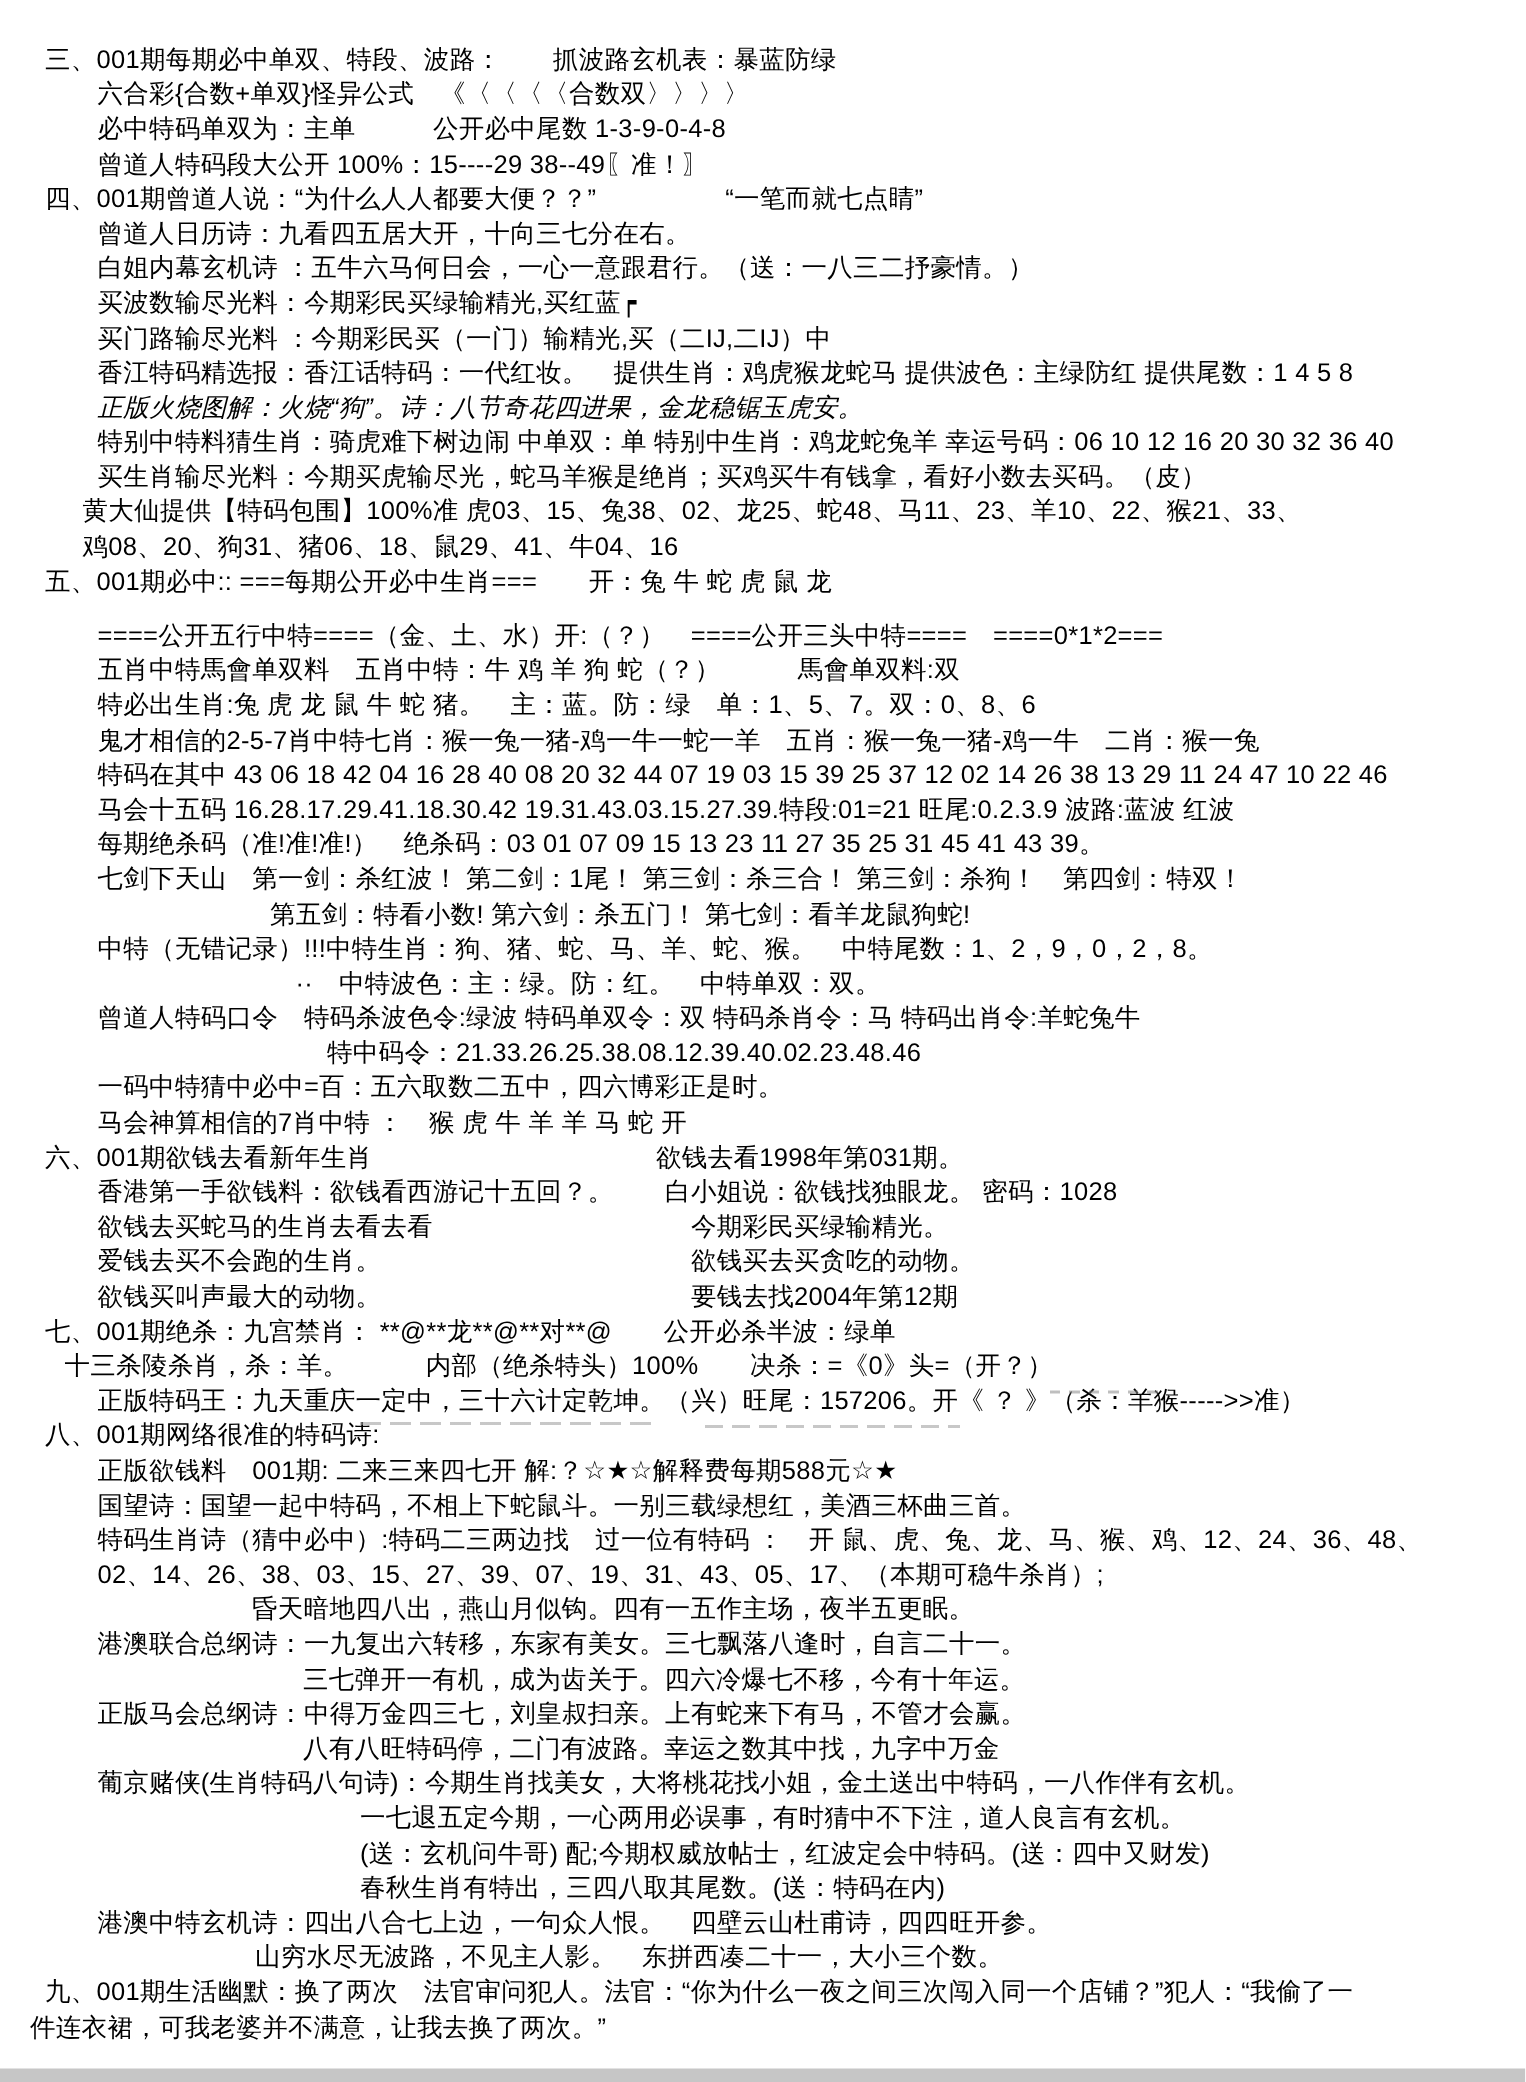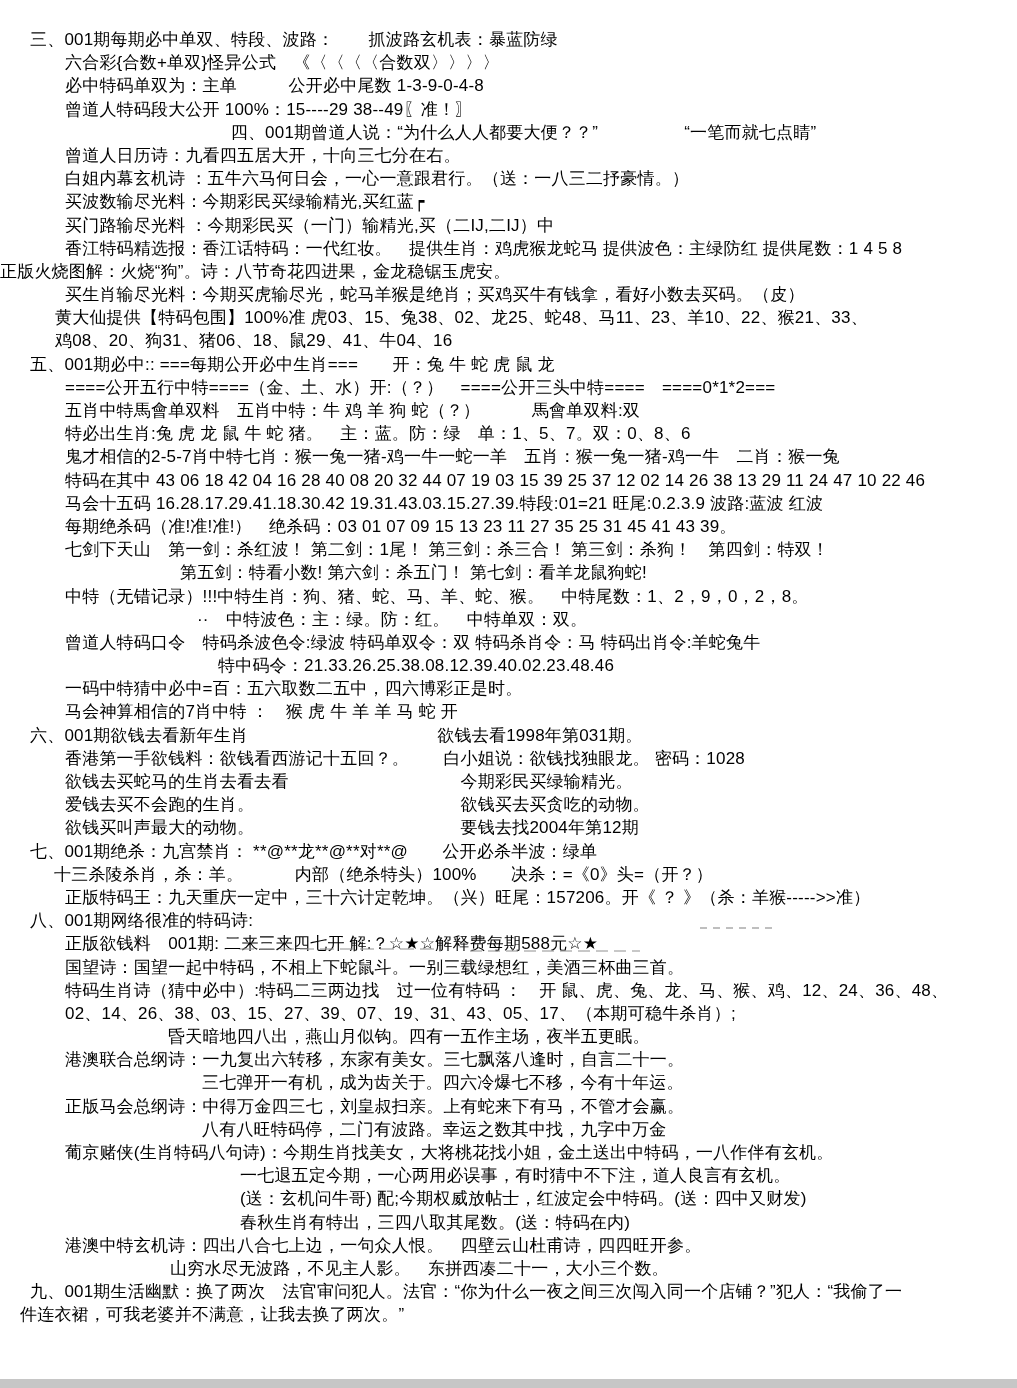--- a/index.html
+++ b/index.html
@@ -34,53 +34,54 @@
 </style>
 </head>
 <body>
 
 <div class="page">
   <div id="doc-body" class="doc">
       <div class="line" style="padding-left: 30px;">三、001期每期必中单双、特段、波路：　　抓波路玄机表：暴蓝防绿</div>
       <div class="line" style="padding-left: 65px;">六合彩{合数+单双}怪异公式　《〈〈〈〈合数双〉〉〉〉</div>
       <div class="line" style="padding-left: 65px;">必中特码单双为：主单　　　公开必中尾数 1-3-9-0-4-8</div>
       <div class="line" style="padding-left: 65px;">曾道人特码段大公开 100%：15----29 38--49〖准！〗</div>
-      <div class="line" style="padding-left: 30px; text-align: center;">四、001期曾道人说：“为什么人人都要大便？？”　　　　　“一笔而就七点睛”</div>
+      <div class="line" style="padding-left: 30px;">四、001期曾道人说：“为什么人人都要大便？？”　　　　　“一笔而就七点睛”</div>
       <div class="line" style="padding-left: 65px;">曾道人日历诗：九看四五居大开，十向三七分在右。</div>
       <div class="line" style="padding-left: 65px;">白姐内幕玄机诗 ：五牛六马何日会，一心一意跟君行。（送：一八三二抒豪情。）</div>
       <div class="line" style="padding-left: 65px;">买波数输尽光料：今期彩民买绿输精光,买红蓝┍</div>
       <div class="line" style="padding-left: 65px;">买门路输尽光料 ：今期彩民买（一门）输精光,买（二IJ,二IJ）中</div>
       <div class="line" style="padding-left: 65px;">香江特码精选报：香江话特码：一代红妆。　提供生肖：鸡虎猴龙蛇马 提供波色：主绿防红 提供尾数：1 4 5 8</div>
-      <div class="line" style="">正版火烧图解：火烧“狗”。诗：八节奇花四进果，金龙稳锯玉虎安。</div>
+      <div class="line" style="padding-left: 65px; font-style: italic;">正版火烧图解：火烧“狗”。诗：八节奇花四进果，金龙稳锯玉虎安。</div>
+      <div class="line" style="padding-left: 65px;">特别中特料猜生肖：骑虎难下树边闹 中单双：单 特别中生肖：鸡龙蛇兔羊 幸运号码：06 10 12 16 20 30 32 36 40</div>
       <div class="line" style="padding-left: 65px;">买生肖输尽光料：今期买虎输尽光，蛇马羊猴是绝肖；买鸡买牛有钱拿，看好小数去买码。（皮）</div>
       <div class="line" style="padding-left: 55px;">黄大仙提供【特码包围】100%准 虎03、15、兔38、02、龙25、蛇48、马11、23、羊10、22、猴21、33、</div>
       <div class="line" style="padding-left: 55px;">鸡08、20、狗31、猪06、18、鼠29、41、牛04、16</div>
       <div class="line" style="padding-left: 30px;">五、001期必中:: ===每期公开必中生肖===　　开：兔 牛 蛇 虎 鼠 龙</div>
-      <div class="line" style="padding-left: 65px;">====公开五行中特====（金、土、水）开:（？）　====公开三头中特====　====0*1*2===</div>
+      <div class="line" style="padding-left: 65px; margin-top: 13px;">====公开五行中特====（金、土、水）开:（？）　====公开三头中特====　====0*1*2===</div>
       <div class="line" style="padding-left: 65px;">五肖中特馬會单双料　五肖中特：牛 鸡 羊 狗 蛇（？）　　　馬會单双料:双</div>
       <div class="line" style="padding-left: 65px;">特必出生肖:兔 虎 龙 鼠 牛 蛇 猪。　主：蓝。防：绿　单：1、5、7。双：0、8、6</div>
       <div class="line" style="padding-left: 65px;">鬼才相信的2-5-7肖中特七肖：猴一兔一猪-鸡一牛一蛇一羊　五肖：猴一兔一猪-鸡一牛　二肖：猴一兔</div>
       <div class="line" style="padding-left: 65px;">特码在其中 43 06 18 42 04 16 28 40 08 20 32 44 07 19 03 15 39 25 37 12 02 14 26 38 13 29 11 24 47 10 22 46</div>
       <div class="line" style="padding-left: 65px;">马会十五码 16.28.17.29.41.18.30.42 19.31.43.03.15.27.39.特段:01=21 旺尾:0.2.3.9 波路:蓝波 红波</div>
       <div class="line" style="padding-left: 65px;">每期绝杀码（准!准!准!）　绝杀码：03 01 07 09 15 13 23 11 27 35 25 31 45 41 43 39。</div>
       <div class="line" style="padding-left: 65px;">七剑下天山　第一剑：杀红波！ 第二剑：1尾！ 第三剑：杀三合！ 第三剑：杀狗！　第四剑：特双！</div>
       <div class="line" style="padding-left: 180px;">第五剑：特看小数! 第六剑：杀五门！ 第七剑：看羊龙鼠狗蛇!</div>
       <div class="line" style="padding-left: 65px;">中特（无错记录）!!!中特生肖：狗、猪、蛇、马、羊、蛇、猴。　中特尾数：1、2，9，0，2，8。</div>
       <div class="line" style="padding-left: 197px;">··　中特波色：主：绿。防：红。　中特单双：双。</div>
       <div class="line" style="padding-left: 65px;">曾道人特码口令　特码杀波色令:绿波 特码单双令：双 特码杀肖令：马 特码出肖令:羊蛇兔牛</div>
       <div class="line" style="padding-left: 218px;">特中码令：21.33.26.25.38.08.12.39.40.02.23.48.46</div>
       <div class="line" style="padding-left: 65px;">一码中特猜中必中=百：五六取数二五中，四六博彩正是时。</div>
       <div class="line" style="padding-left: 65px;">马会神算相信的7肖中特 ：　猴 虎 牛 羊 羊 马 蛇 开</div>
       <div class="line" style="padding-left: 30px;">六、001期欲钱去看新年生肖　　　　　　　　　　　欲钱去看1998年第031期。</div>
       <div class="line" style="padding-left: 65px;">香港第一手欲钱料：欲钱看西游记十五回？。　　白小姐说：欲钱找独眼龙。 密码：1028</div>
       <div class="line" style="padding-left: 65px;">欲钱去买蛇马的生肖去看去看　　　　　　　　　　今期彩民买绿输精光。</div>
       <div class="line" style="padding-left: 65px;">爱钱去买不会跑的生肖。　　　　　　　　　　　　欲钱买去买贪吃的动物。</div>
       <div class="line" style="padding-left: 65px;">欲钱买叫声最大的动物。　　　　　　　　　　　　要钱去找2004年第12期</div>
       <div class="line" style="padding-left: 30px;">七、001期绝杀：九宫禁肖： **@**龙**@**对**@　　公开必杀半波：绿单</div>
-      <div class="line" style="padding-left: 54px;">十三杀陵杀肖，杀：羊。　　　内部（绝杀特头）100%　　决杀：=《0》头=（开？）</div>
+      <div class="line" style="padding-left: 43px;">十三杀陵杀肖，杀：羊。　　　内部（绝杀特头）100%　　决杀：=《0》头=（开？）</div>
       <div class="line" style="padding-left: 65px;">正版特码王：九天重庆一定中，三十六计定乾坤。（兴）旺尾：157206。开《 ？ 》（杀：羊猴-----&gt;&gt;准）</div>
       <div class="line" style="padding-left: 30px;">八、001期网络很准的特码诗:</div>
       <div class="line" style="padding-left: 65px;">正版欲钱料　001期: 二来三来四七开 解:？☆★☆解释费每期588元☆★</div>
       <div class="line" style="padding-left: 65px;">国望诗：国望一起中特码，不相上下蛇鼠斗。一别三载绿想红，美酒三杯曲三首。</div>
       <div class="line" style="padding-left: 65px;">特码生肖诗（猜中必中）:特码二三两边找　过一位有特码 ：　开 鼠、虎、兔、龙、马、猴、鸡、12、24、36、48、</div>
       <div class="line" style="padding-left: 65px;">02、14、26、38、03、15、27、39、07、19、31、43、05、17、（本期可稳牛杀肖）;</div>
       <div class="line" style="padding-left: 168px;">昏天暗地四八出，燕山月似钩。四有一五作主场，夜半五更眠。</div>
       <div class="line" style="padding-left: 65px;">港澳联合总纲诗：一九复出六转移，东家有美女。三七飘落八逢时，自言二十一。</div>
       <div class="line" style="padding-left: 202px;">三七弹开一有机，成为齿关于。四六冷爆七不移，今有十年运。</div>
       <div class="line" style="padding-left: 65px;">正版马会总纲诗：中得万金四三七，刘皇叔扫亲。上有蛇来下有马，不管才会赢。</div>

